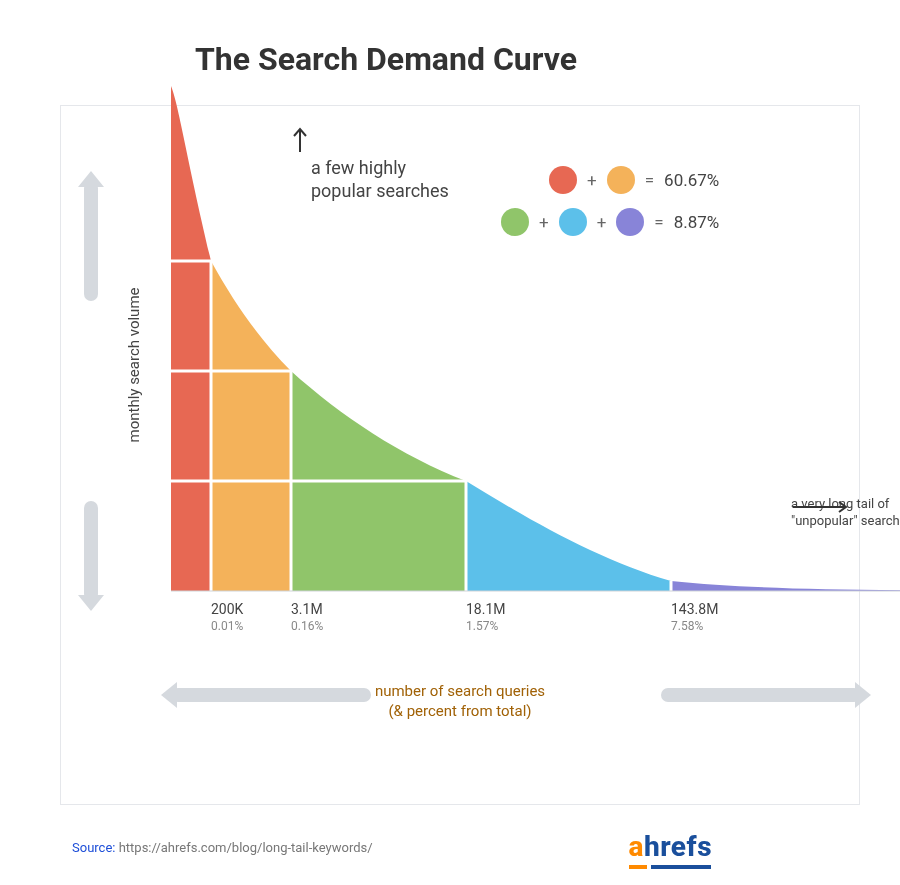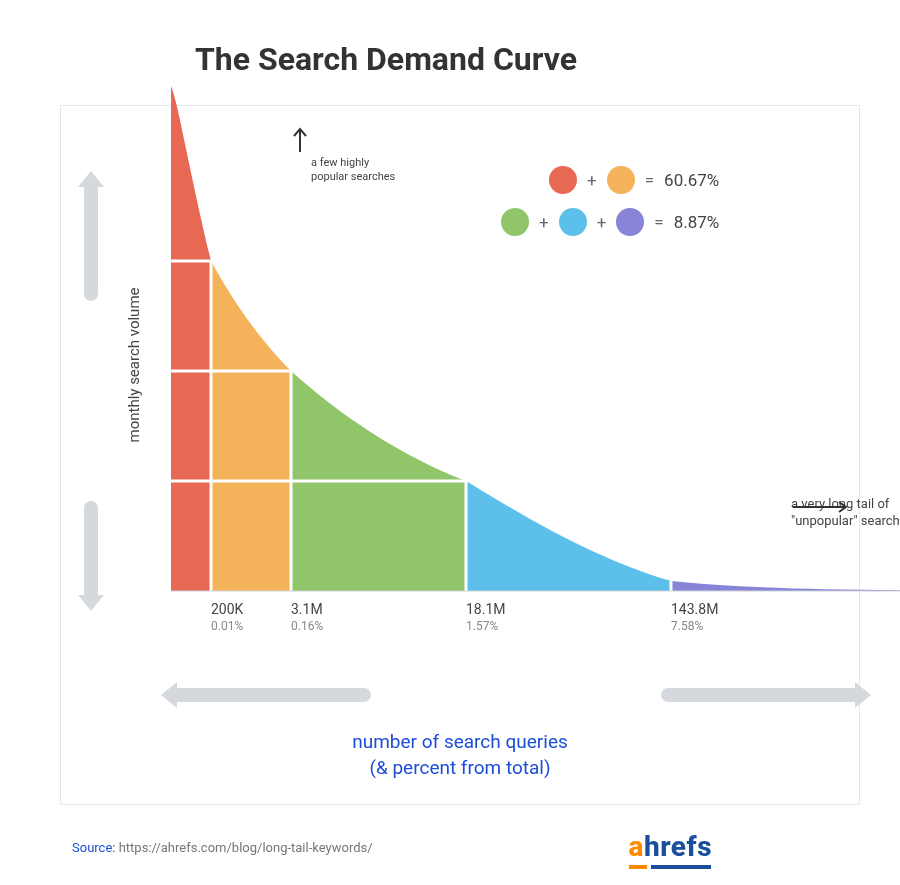--- a/index.html
+++ b/index.html
@@ -96,24 +96,23 @@
 
   .x-ticks { position: absolute; left: 110px; top: 495px; width: 690px; }
   .x-tick { position: absolute; font-size: 14px; color: #444; }
   .x-tick .sub { display:block; font-size: 12px; color: #888; margin-top: 2px; }
 
   .x-axis-label {
     position: absolute;
     left: 0; right: 0;
     top: 575px;
     text-align: center;
-    font-size: 19px;
-    color: #1d4ed8;
+    font-size: 15px;
+    color: #a16207;
     line-height: 1.35;
-    margin-top: 48px;
   }
   .x-axis-arrows {
     position: absolute;
     top: 582px;
     left: 110px;
     width: 690px;
     height: 14px;
   }
   .arrow-h {
     position: absolute;
@@ -132,21 +131,21 @@
     border-top:13px solid transparent;
     border-bottom:13px solid transparent;
   }
   .arrow-h.left::before { left:-10px; border-right:16px solid #d5d9de; }
   .arrow-h.right::before { right:-10px; border-left:16px solid #d5d9de; }
 
   .ann-top {
     position: absolute;
     left: 140px;
     top: 40px;
-    font-size: 11px;
+    font-size: 18px;
     color: #444;
     line-height: 1.3;
   }
   .ann-top svg { position:absolute; left:-20px; top:-30px; }
   .ann-right {
     position: absolute;
     right: -70px;
     top: 380px;
     width: 140px;
     font-size: 13px;

